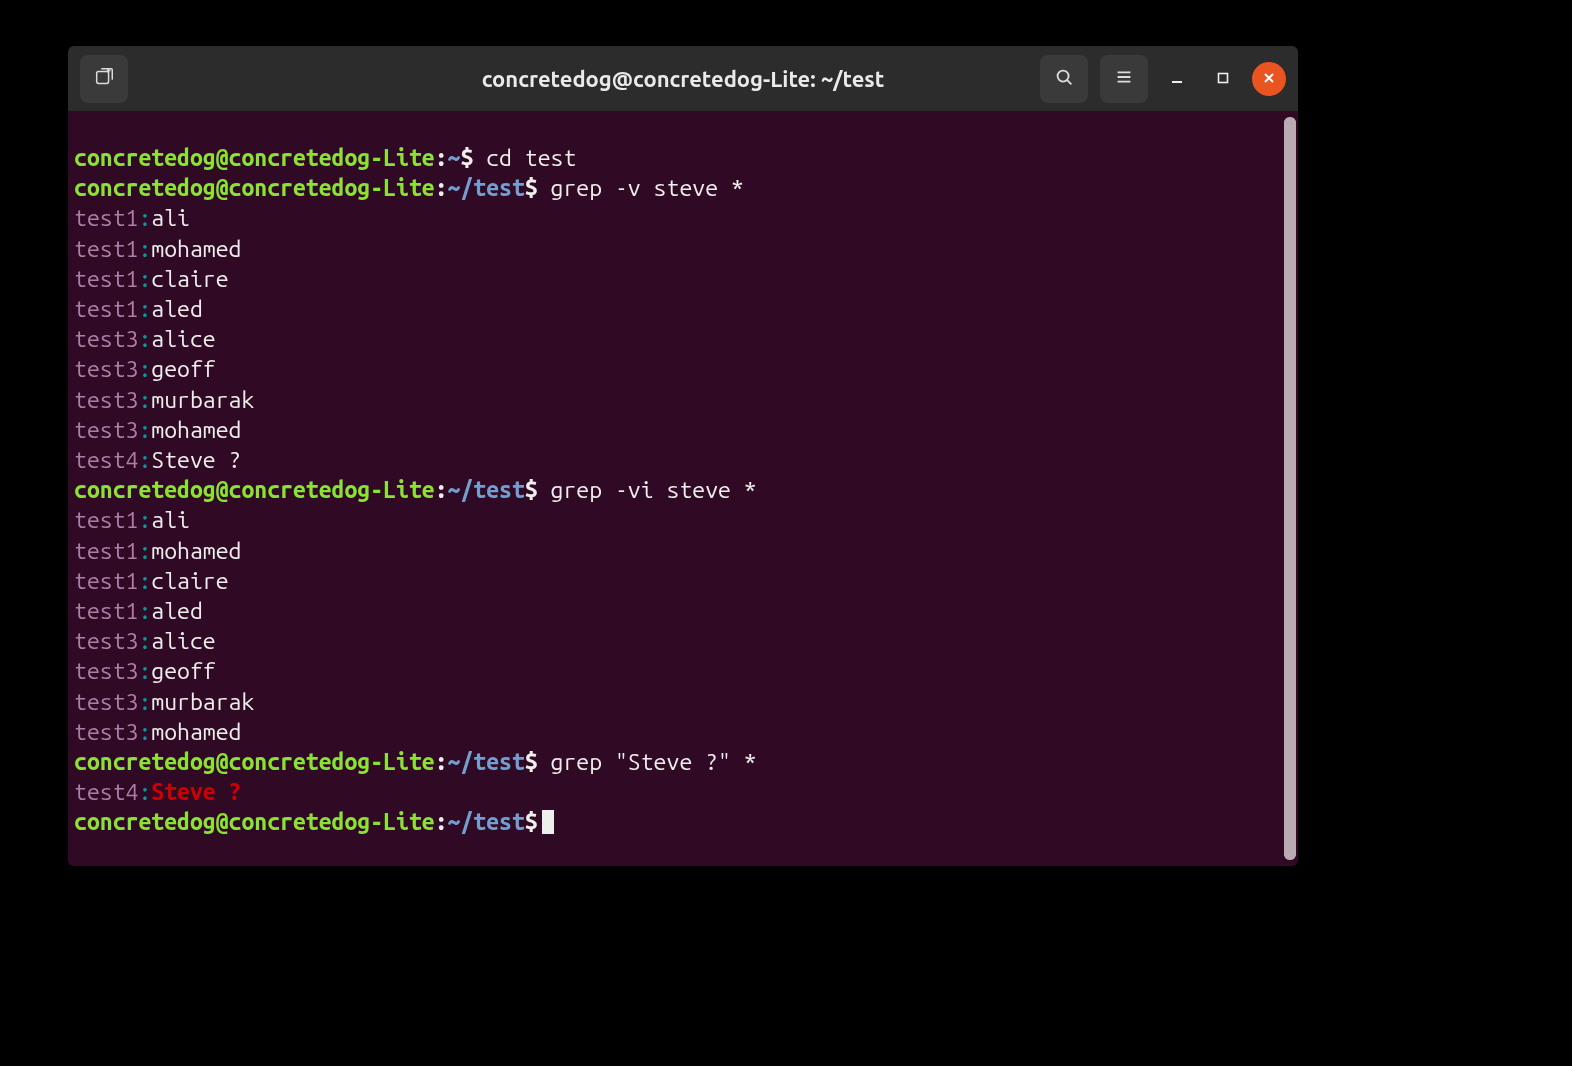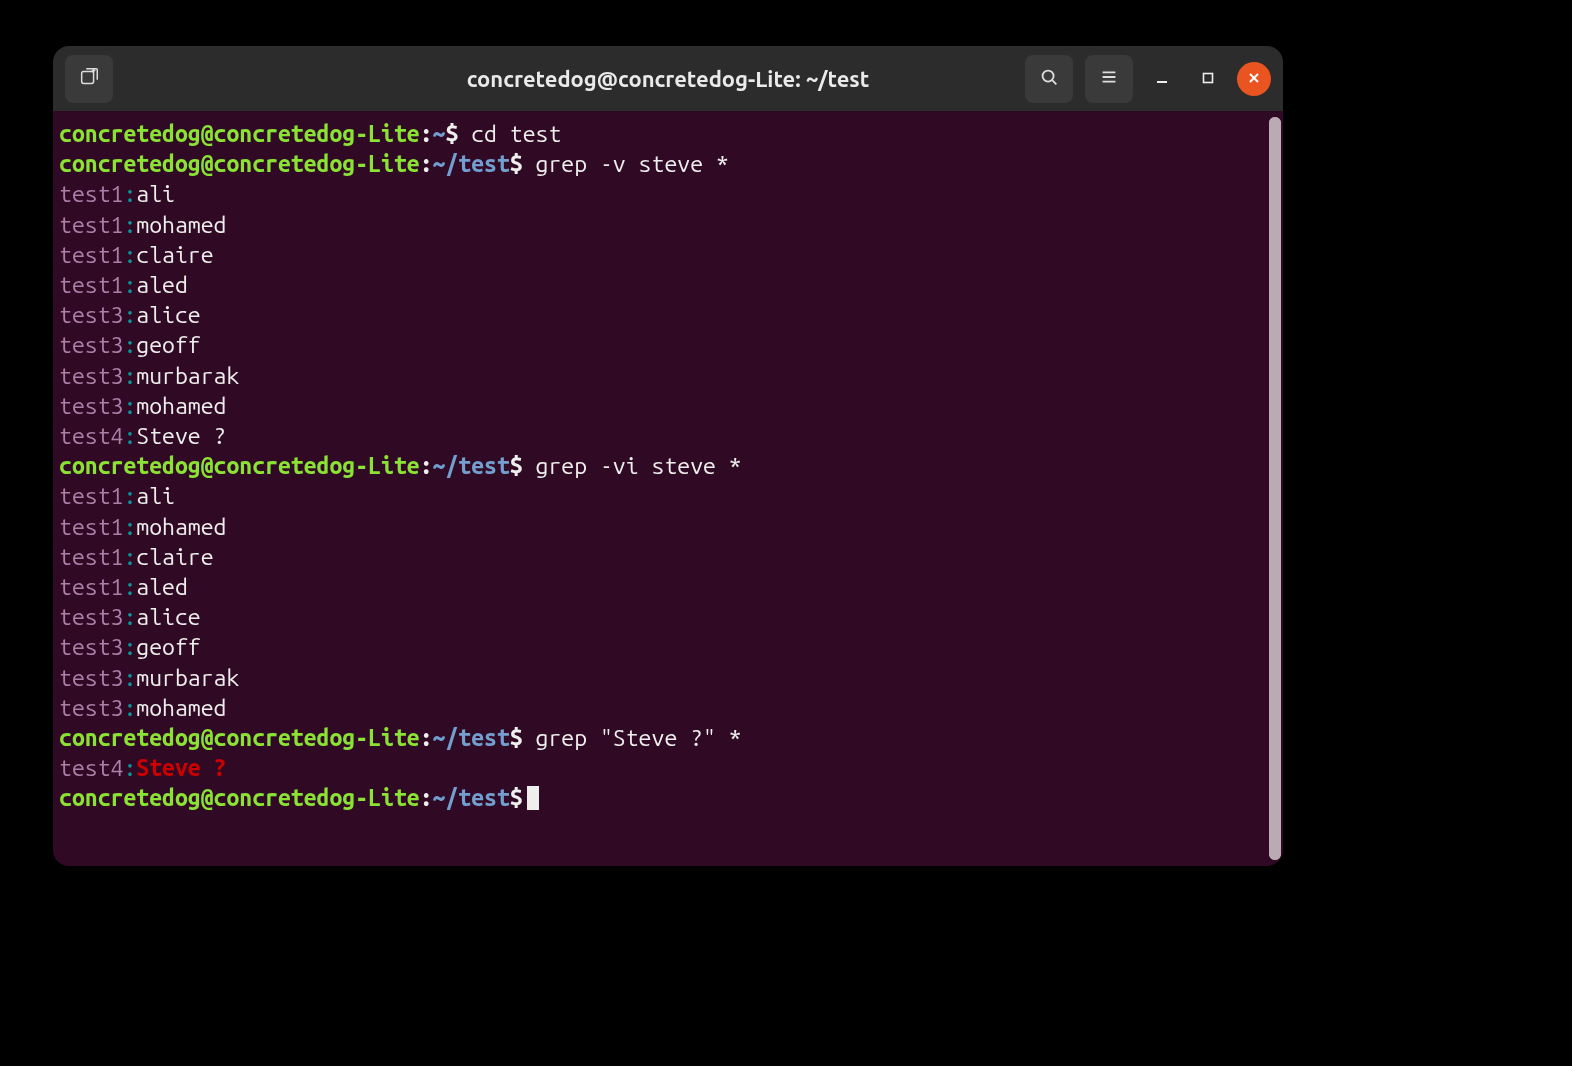--- a/index.html
+++ b/index.html
@@ -5,25 +5,25 @@
   * { margin: 0; padding: 0; box-sizing: border-box; }
   html, body {
     width: 1572px;
     height: 1066px;
     background: #000;
     font-family: "Ubuntu Mono", "DejaVu Sans Mono", "Liberation Mono", monospace;
     overflow: hidden;
   }
   .window {
     position: absolute;
-    left: 53px;
+    left: 68px;
     top: 46px;
     width: 1230px;
     height: 820px;
-    border-radius: 16px;
+    border-radius: 6px;
     overflow: hidden;
     box-shadow: 0 0 0 1px #000, 0 12px 40px rgba(0,0,0,0.8);
     display: flex;
     flex-direction: column;
   }
   .titlebar {
     height: 65px;
     background: #2c2c2c;
     display: flex;
     align-items: center;
@@ -93,20 +93,21 @@
     position: absolute;
     left: 0; right: 0;
     top: 0;
     height: 100%;
     background: #d2c7cd;
     border-radius: 6px;
   }
   pre.term {
     white-space: pre;
     font-family: inherit;
+    margin-top: 24px;
   }
   .c-user   { color: #8ae234; font-weight: bold; }
   .c-colon  { color: #eeeeec; font-weight: bold; }
   .c-path   { color: #729fcf; font-weight: bold; }
   .c-prompt { color: #eeeeec; font-weight: bold; }
   .c-cmd    { color: #eeeeec; }
   .c-file   { color: #ad7fa8; }
   .c-sep    { color: #06989a; }
   .c-text   { color: #eeeeec; }
   .c-match  { color: #cc0000; font-weight: bold; }

